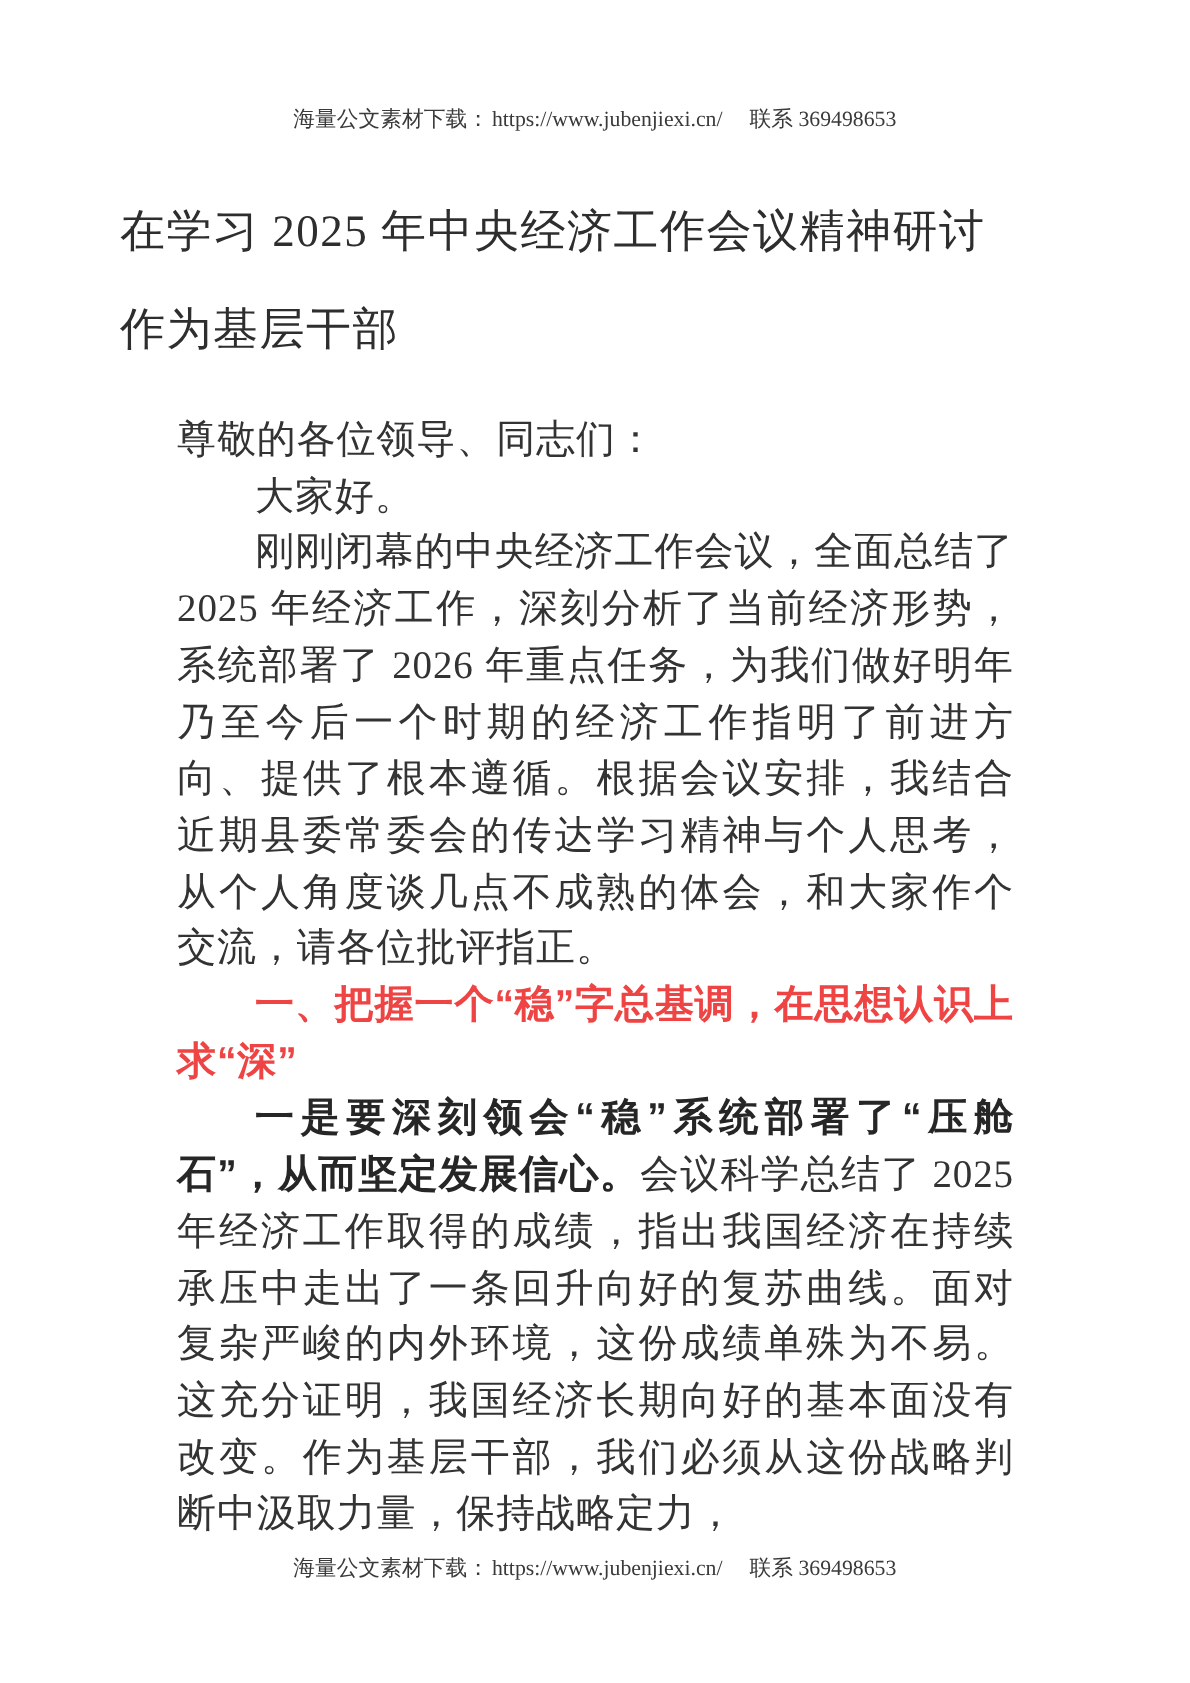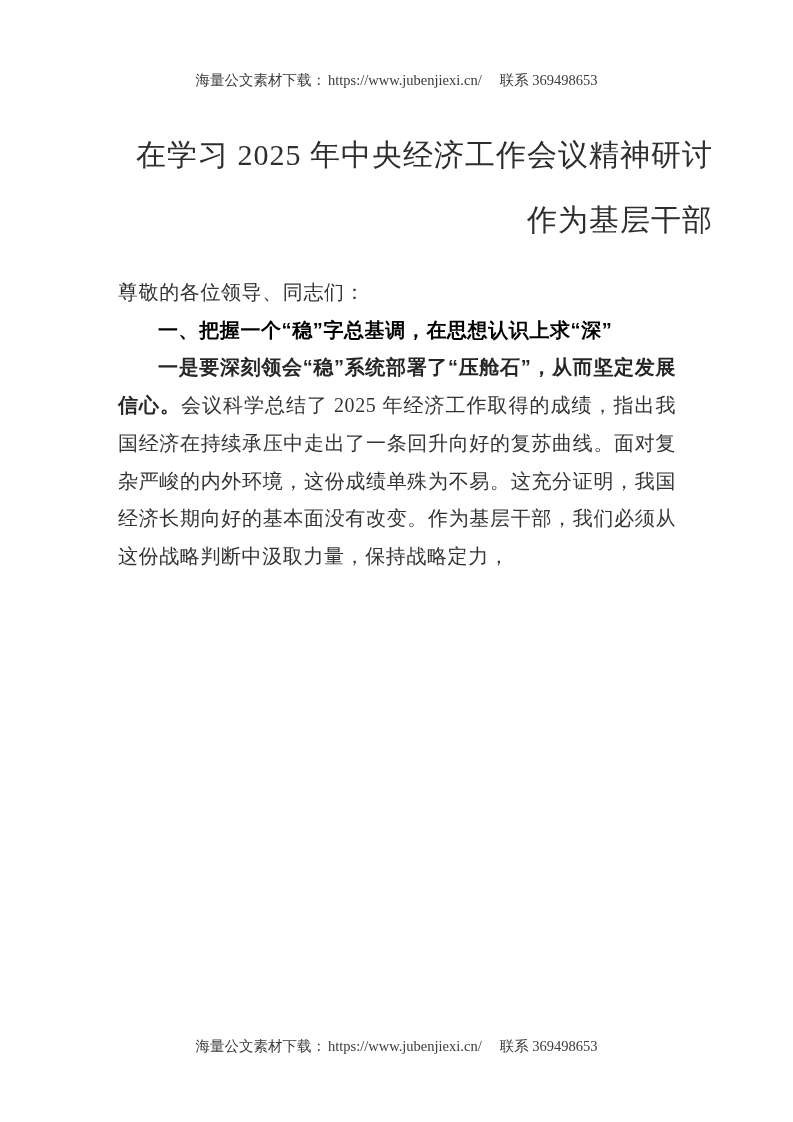--- a/index.html
+++ b/index.html
@@ -26,44 +26,44 @@
   }
   .doc-header { top: 70px; }
   .doc-footer { top: 1036px; }
   .hf-url { margin-left: 2px; }
   .hf-contact { margin-left: 18px; }
   .doc-title {
     position: absolute;
     top: 122px;
     left: 80px;
     right: 80px;
-    text-align: right;
+    text-align: left;
     font-size: 30px;
     line-height: 65px;
     font-weight: 400;
     color: #2e2e2e;
     letter-spacing: 1px;
   }
   .doc-body {
     position: absolute;
     top: 274px;
     left: 118px;
     width: 558px;
-    font-size: 20px;
+    font-size: 26px;
     line-height: 37.7px;
     letter-spacing: 0.6px;
     text-align: justify;
     color: #333333;
   }
   .doc-body p { margin: 0; text-indent: 2em; }
   .doc-body p.no-indent { text-indent: 0; }
   .section-heading {
     font-family: "Liberation Sans", "DejaVu Sans", sans-serif;
     font-weight: 700;
-    color: #000000;
+    color: #ef4444;
     text-indent: 2em;
     margin: 0;
   }
   .bold-lead {
     font-family: "Liberation Sans", "DejaVu Sans", sans-serif;
     font-weight: 700;
     color: #262626;
   }
 </style>
 </head>
@@ -75,20 +75,22 @@
     <span>海量公文素材下载：</span><span class="hf-url">https://www.jubenjiexi.cn/</span><span class="hf-contact">联系 369498653</span>
   </div>
 
   <div class="doc-title">
     <div>在学习 2025 年中央经济工作会议精神研讨</div>
     <div>作为基层干部</div>
   </div>
 
   <div class="doc-body">
     <p class="no-indent">尊敬的各位领导、同志们：</p>
+    <p>大家好。</p>
+    <p>刚刚闭幕的中央经济工作会议，全面总结了 2025 年经济工作，深刻分析了当前经济形势，系统部署了 2026 年重点任务，为我们做好明年乃至今后一个时期的经济工作指明了前进方向、提供了根本遵循。根据会议安排，我结合近期县委常委会的传达学习精神与个人思考，从个人角度谈几点不成熟的体会，和大家作个交流，请各位批评指正。</p>
     <p class="section-heading">一、把握一个“稳”字总基调，在思想认识上求“深”</p>
     <p><span class="bold-lead">一是要深刻领会“稳”系统部署了“压舱石”，从而坚定发展信心。</span><span>会议科学总结了 2025 年经济工作取得的成绩，指出我国经济在持续承压中走出了一条回升向好的复苏曲线。面对复杂严峻的内外环境，这份成绩单殊为不易。这充分证明，我国经济长期向好的基本面没有改变。作为基层干部，我们必须从这份战略判断中汲取力量，保持战略定力，</span></p>
   </div>
 
   <div class="doc-footer">
     <span>海量公文素材下载：</span><span class="hf-url">https://www.jubenjiexi.cn/</span><span class="hf-contact">联系 369498653</span>
   </div>
 
 </div>
 

